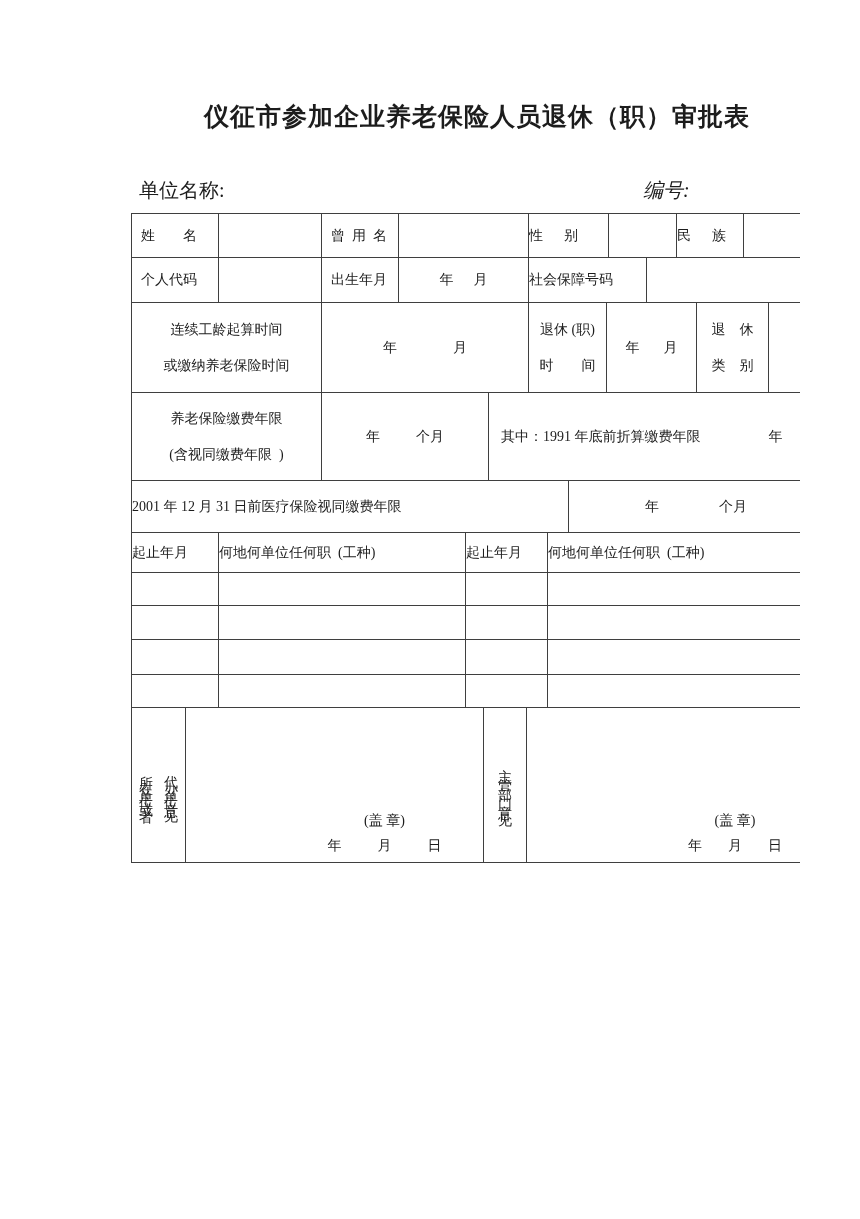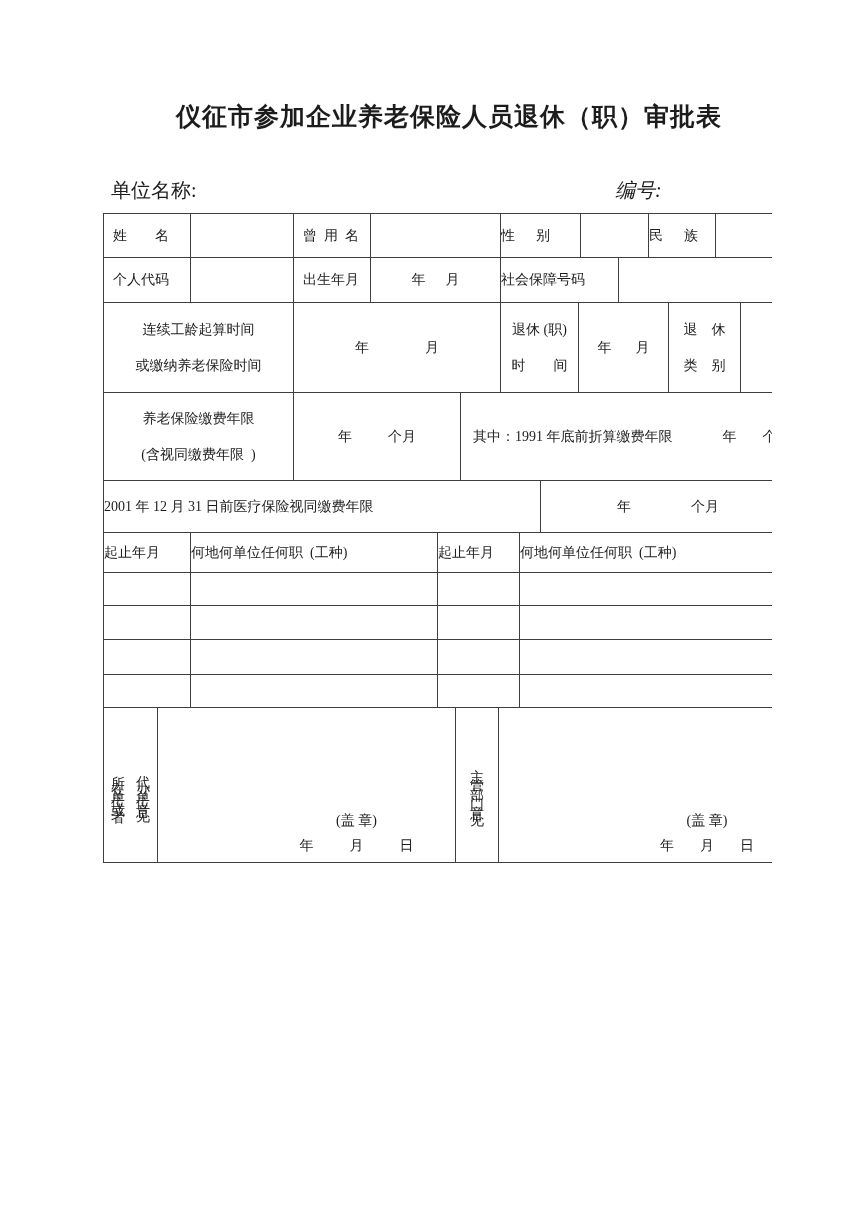--- a/index.html
+++ b/index.html
@@ -2,21 +2,21 @@
 <html><head>
 <meta charset="utf-8">
 <style>
   * { margin:0; padding:0; box-sizing:border-box; }
   html,body { background:#ffffff; }
   body {
     width:860px; height:1219px;
     font-family:"Liberation Serif","DejaVu Serif",serif;
     color:#1c1c1c;
   }
-  .sheet { position:relative; width:772px; height:1219px; background:#fff; overflow:hidden; }
+  .sheet { position:relative; width:772px; height:1219px; background:#fff; overflow:hidden;margin-left:28px; }
 
   .title {
     position:absolute; top:100px; left:103px; width:692px;
     text-align:center; font-size:25px; font-weight:bold; letter-spacing:1px;
     white-space:pre;
   }
   .meta { position:absolute; top:177px; left:103px; width:692px; height:20px; font-size:20px; }
   .meta .unit   { position:absolute; left:8px;   white-space:pre; }
   .meta .serial { position:absolute; left:512px; white-space:pre;font-style:italic; }
 
@@ -54,21 +54,21 @@
   .h44{height:44px}.h45{height:45px}.h90{height:90px}.h88{height:88px}.h52{height:52px}
   .h38{height:38px}.h40{height:40px}.h33{height:33px}.h34{height:34px}.h35{height:35px}
   .h155{height:155px}
 
   
   .pair { justify-content:center; }
   .pair.g20 { column-gap:20px; } .pair.g24 { column-gap:24px; }
   .pair.g36 { column-gap:36px; } .pair.g56 { column-gap:56px; }
   .pair.g60 { column-gap:60px; }
 
-  .among { padding-left:12px; }
+  .among { padding-left:12px;gap:18px; }
   .among .u1 { margin-left:50px; }
   .among .u2 { margin-left:26px; }
 
   
   .vcell { justify-content:center; }
   .vtext {
     writing-mode:vertical-lr; text-orientation:upright;
     font-size:14px; letter-spacing:7px; line-height:25px;
   }
   .vtext span { display:block; }

